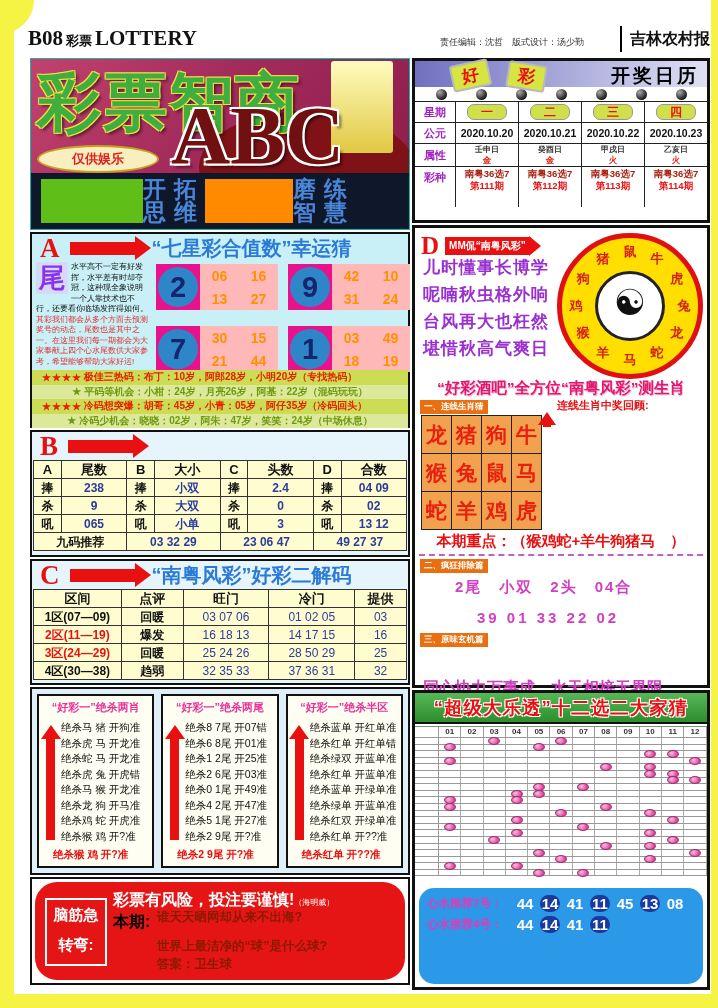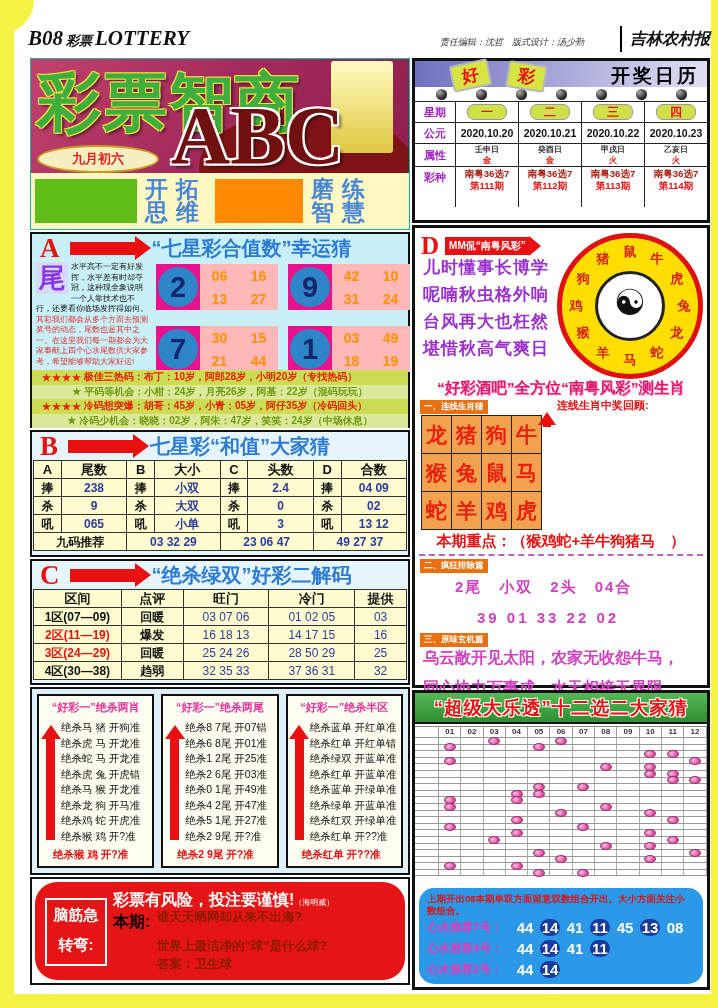--- a/index.html
+++ b/index.html
@@ -3,21 +3,21 @@
 <meta charset="utf-8">
 <style>
   html,body{margin:0;padding:0;background:#fff;}
   #page{position:relative;width:718px;height:1008px;background:#fff;overflow:hidden;
         font-family:"Liberation Sans",sans-serif;color:#111;}
   .abs{position:absolute;}
   .frame{background:#F5F344;}
   .serif{font-family:"Liberation Serif",serif;}
 
   
-  #hdr{left:28px;top:26px;right:6px;height:28px;font-style:italic;}
+  #hdr{left:28px;top:26px;right:6px;height:28px;}
   #hdr .ed{font-weight:bold;font-size:21px;}
   #hdr .edcn{font-size:13px;font-weight:bold;margin:0 3px;}
   #hdr .credits{position:absolute;left:412px;top:10px;font-size:9px;color:#333;}
   #hdr .paper{position:absolute;right:2px;top:0;font-size:16px;font-weight:bold;
               border-left:2px solid #000;padding-left:8px;line-height:26px;}
 
   
   #banner{left:30px;top:58px;width:380px;height:172px;border:1px solid #14b8a6;box-sizing:border-box;}
   #banner .maroon{position:absolute;left:0;top:0;right:0;height:114px;
      background:linear-gradient(125deg,#C2426E 0%,#A42C5C 45%,#8E1E4C 100%);overflow:hidden;}
@@ -27,22 +27,22 @@
      background:linear-gradient(180deg,#FFFCC0,#E0C840);border-radius:3px;}
   #banner .title{position:absolute;left:6px;top:0px;font-size:64px;font-weight:bold;letter-spacing:2px;
      color:#3FAE3F;z-index:2;
      text-shadow:1px 1px 0 #F0E040,-1px -1px 0 #F0E040,1px -1px 0 #F0E040,-1px 1px 0 #F0E040,3px 3px 3px rgba(0,0,0,.45);}
   #banner .abc{position:absolute;left:140px;top:30px;font-size:82px;font-weight:bold;color:#701010;z-index:3;
      font-family:"Liberation Serif",serif;
      text-shadow:2px 2px 0 #fff,-2px -2px 0 #fff,2px -2px 0 #fff,-2px 2px 0 #fff,4px 4px 3px rgba(0,0,0,.5);}
   #banner .badge{position:absolute;left:6px;top:86px;width:118px;height:24px;border-radius:50%;
      background:#F8EFC0;border:2px solid #C8A020;color:#E02020;font-size:13px;font-weight:bold;
      text-align:center;line-height:24px;z-index:4;}
-  #banner .strip{position:absolute;left:0;right:0;bottom:0;height:56px;background:#fef9c3;
-     display:flex;align-items:center;gap:8px;padding:0 4px;box-sizing:border-box;}
+  #banner .strip{position:absolute;left:0;right:0;bottom:0;height:56px;background:#0f172a;
+     display:flex;align-items:center;gap:0;padding:0 10px;box-sizing:border-box;}
   #banner .greenbox{width:102px;height:44px;background:#5FBE18;}
   #banner .orangebox{width:88px;height:44px;background:#FF8A00;}
   #banner .slogan{font-size:23px;font-weight:bold;color:#4A86D8;white-space:pre-line;
      line-height:23px;letter-spacing:8px;}
 
   
   .sec-head{display:flex;align-items:center;height:28px;padding-left:8px;}
   .sec-letter{color:#E81010;font-weight:bold;font-size:27px;font-family:"Liberation Serif",serif;line-height:28px;}
   .sec-arrow{width:66px;height:13px;background:#E81010;margin:0 16px 0 10px;position:relative;}
   .sec-arrow::after{content:'';position:absolute;right:-15px;top:-6px;
@@ -229,21 +229,21 @@
     <span class="credits">责任编辑：沈哲　版式设计：汤少勤</span>
     <span class="paper">吉林农村报</span>
   </div>
 
   <div id="banner" class="abs">
     <div class="maroon">
       <div class="ellipse"></div>
       <div class="goldrect"></div>
       <div class="title">彩票智商</div>
       <div class="abc">ABC</div>
-      <div class="badge">九月初六</div>
+      <div class="badge">仅供娱乐</div>
     </div>
     <div class="strip">
       <div class="greenbox"></div>
       <div class="slogan">开拓
 思维</div>
       <div class="orangebox"></div>
       <div class="slogan">磨练
 智慧</div>
     </div>
   </div>
@@ -330,21 +330,20 @@
           <span class="st">★</span>
           <span>冷码少机会：晓晓：02岁，阿朱：47岁，笑笑：24岁（中场休息）</span>
         </div>
       </div>
   </div>
 
   <div id="secB" class="abs">
     <div class="sec-head">
       <span class="sec-letter">B</span>
       <span class="sec-arrow"></span>
-      <span class="sec-title">七星彩“和值”大家猜</span>
     </div>
     <div class="tbl" style="margin:0 1px;">
       <div class="trow head">
 
       <div>A</div>
           <div>尾数</div>
           <div>B</div>
           <div>大小</div>
           <div>C</div>
           <div>头数</div>
@@ -395,21 +394,21 @@
         <div>23 06 47</div>
         <div>49 27 37</div>
       </div>
     </div>
   </div>
 
   <div id="secC" class="abs">
     <div class="sec-head">
       <span class="sec-letter">C</span>
       <span class="sec-arrow"></span>
-      <span class="sec-title">“绝杀绿双”好彩二解码</span>
+      <span class="sec-title">“南粤风彩”好彩二解码</span>
     </div>
     <div class="tbl" style="margin:0 1px;">
       <div class="trow head">
 
       <div>区间</div>
           <div>点评</div>
           <div>旺门</div>
           <div>冷门</div>
           <div>提供</div>
         </div>
@@ -636,21 +635,20 @@
     <div id="recall-title">连线生肖中奖回顾:</div>
     <div id="recall-arrow"></div>
     <div id="focus">
       <span class="flabel">本期重点：</span><span class="fval">（猴鸡蛇+羊牛狗猪马　）</span>
     </div>
     <div id="divider"></div>
     <div id="sub2" class="subtag">二、疯狂排除篇</div>
     <div id="excl1">2尾　小双　2头　04合</div>
     <div id="excl2">39 01 33 22 02</div>
     <div id="sub3" class="subtag">三、原味玄机篇</div>
-    <div id="myst1">乌云敞开见太阳，农家无收怨牛马，</div>
     <div id="myst2">同心协力万事成，水天相接无界限。</div>
   </div>
 
   <div id="dlt" class="abs">
     <div class="dlthead">
       <span class="dlttitle">“超级大乐透”十二选二大家猜</span>
     </div>
     <div id="dlt-grid">
         <div class="g-row g-cols">
           <div class="g-label"></div>
@@ -1061,39 +1059,32 @@
             <span class="dot"></span>
           </div>
           <div class="g-cell"></div>
           <div class="g-cell"></div>
           <div class="g-cell"></div>
           <div class="g-cell"></div>
           <div class="g-cell"></div>
         </div>
       </div>
     <div id="bluebox">
-      <div class="note">上期开出08本期单双方面留意双数组合开出。大小方面关注小数组合。</div>
       <div>
 
           <div class="pick-row">
             <span class="pick-label">心水推荐7号：</span>
             <span class="pick-nums">
               
             <span class="pnum">44</span><span class="pnum">14</span><span class="pnum">41</span><span class="pnum">11</span><span class="pnum">45</span><span class="pnum">13</span><span class="pnum">08</span></span>
           </div>
 
           <div class="pick-row">
             <span class="pick-label">心水推荐4号：</span>
             <span class="pick-nums">
               
             <span class="pnum">44</span><span class="pnum">14</span><span class="pnum">41</span><span class="pnum">11</span></span>
           </div>
 
-          <div class="pick-row">
-            <span class="pick-label">心水推荐2号：</span>
-            <span class="pick-nums">
-              
-            <span class="pnum">44</span><span class="pnum">14</span></span>
-          </div>
         </div>
     </div>
   </div>
 </div>
 
 </body></html>

